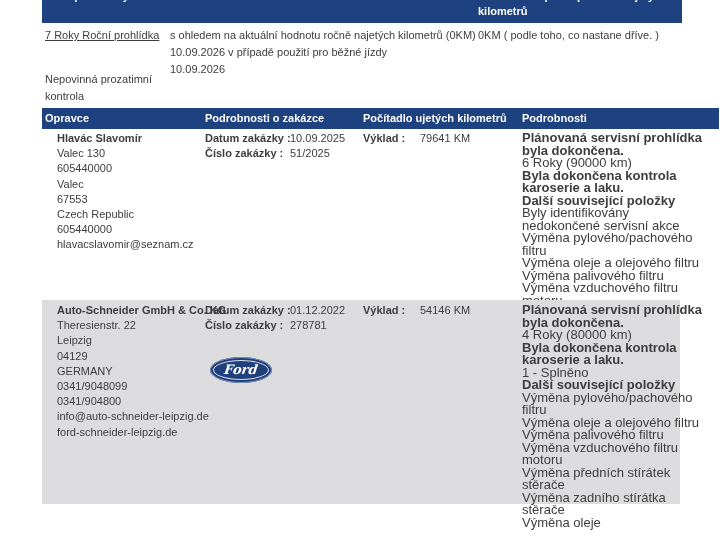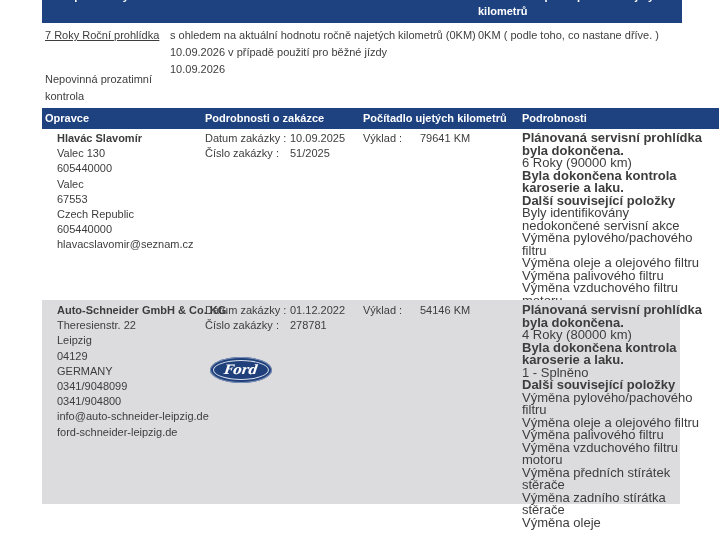--- a/index.html
+++ b/index.html
@@ -19,21 +19,21 @@
   #bar1 { left:42px; top:-15px; width:640px; height:38px; }
   
   #bar2 { left:42px; top:100px; width:677px; height:21px;margin-top:8px; }
 
   .t1line { line-height:17px; }
 
   .addr { line-height:15.2px; }
   .addr div { white-space:nowrap;padding-left:12px; }
 
   .kv { line-height:15.2px; white-space:nowrap; }
-  .kv .lbl { font-weight:normal; display:inline-block; }
+  .kv .lbl { font-weight:bold; display:inline-block; }
   .kv .lbl.w85 { width:85px; }
   .kv .lbl.w57 { width:57px; }
 
   .details { width:180px; line-height:12.5px; font-size:13px; }
 
   #record2-bg { left:42px; top:300px; width:638px; height:204px; background:#dcdcde; }
 
   
   #ford-logo { left:210px; top:357px; width:62px; height:26px; }
   .ford-oval {

